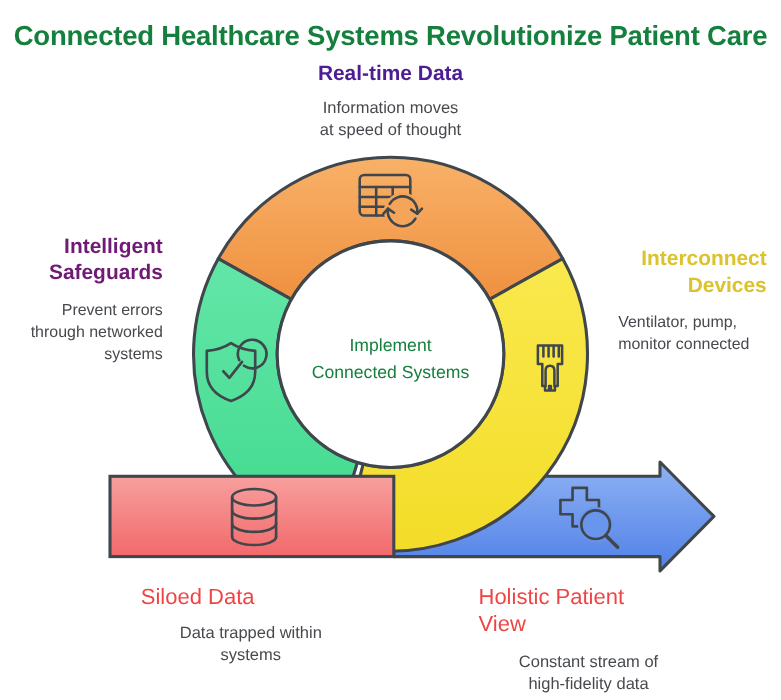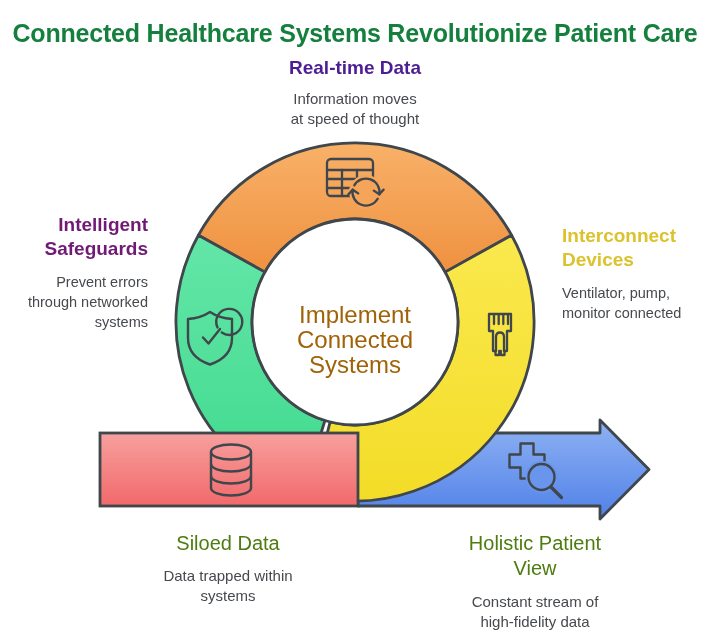--- a/index.html
+++ b/index.html
@@ -8,23 +8,23 @@
   .abs{position:absolute;}
   .pre{white-space:pre-line;}
   .title{left:0;top:19px;width:710px;text-align:center;font-size:25px;font-weight:700;
          color:#15803d;letter-spacing:-0.2px;}
   .h-top{left:0;top:57px;width:710px;text-align:center;font-size:19px;font-weight:700;}
   .sub-top{left:0;top:89px;width:710px;text-align:center;font-size:15px;line-height:20px;}
   .blk-left{left:8px;top:213px;width:140px;text-align:right;}
   .blk-right{left:562px;top:224px;width:135px;text-align:left;}
   .side-h{font-size:19px;font-weight:700;line-height:24px;}
   .side-sub{margin-top:11px;font-size:14.5px;line-height:20px;color:#46494D;}
-  .center-label{left:255px;top:302px;width:200px;text-align:center;font-size:24px;
-                line-height:25px;color:#a16207;}
-  .bot-h{top:531px;width:200px;text-align:center;font-size:20px;line-height:25px;color:#4d7c0f;}
+  .center-label{left:255px;top:302px;width:200px;text-align:center;font-size:16px;
+                line-height:25px;color:#15803d;}
+  .bot-h{top:531px;width:200px;font-size:20px;line-height:25px;color:#ef4444;}
   .bot-sub{width:200px;text-align:center;font-size:15px;line-height:20px;color:#46494D;}
   .siloed-h{left:128px;}
   .siloed-sub{left:128px;top:566px;}
   .holistic-h{left:435px;}
   .holistic-sub{left:435px;top:592px;}
   svg{position:absolute;left:0;top:0;}
 </style>
 </head>
 <body>
 
@@ -119,21 +119,21 @@
 
   <div class="abs blk-left">
     <div class="side-h pre" style="color: #701a75;">Intelligent
 Safeguards</div>
     <div class="side-sub pre">Prevent errors
 through networked
 systems</div>
   </div>
 
   <div class="abs blk-right">
-    <div class="side-h pre" style="color: rgb(220, 194, 44);">Interconnect
+    <div class="side-h pre" style="color: rgb(220, 194, 44); text-align: right;">Interconnect
 Devices</div>
     <div class="side-sub pre">Ventilator, pump,
 monitor connected</div>
   </div>
 
   <div class="abs center-label pre">Implement
 Connected Systems</div>
 
   <div class="abs bot-h siloed-h">Siloed Data</div>
   <div class="abs bot-sub siloed-sub pre">Data trapped within

